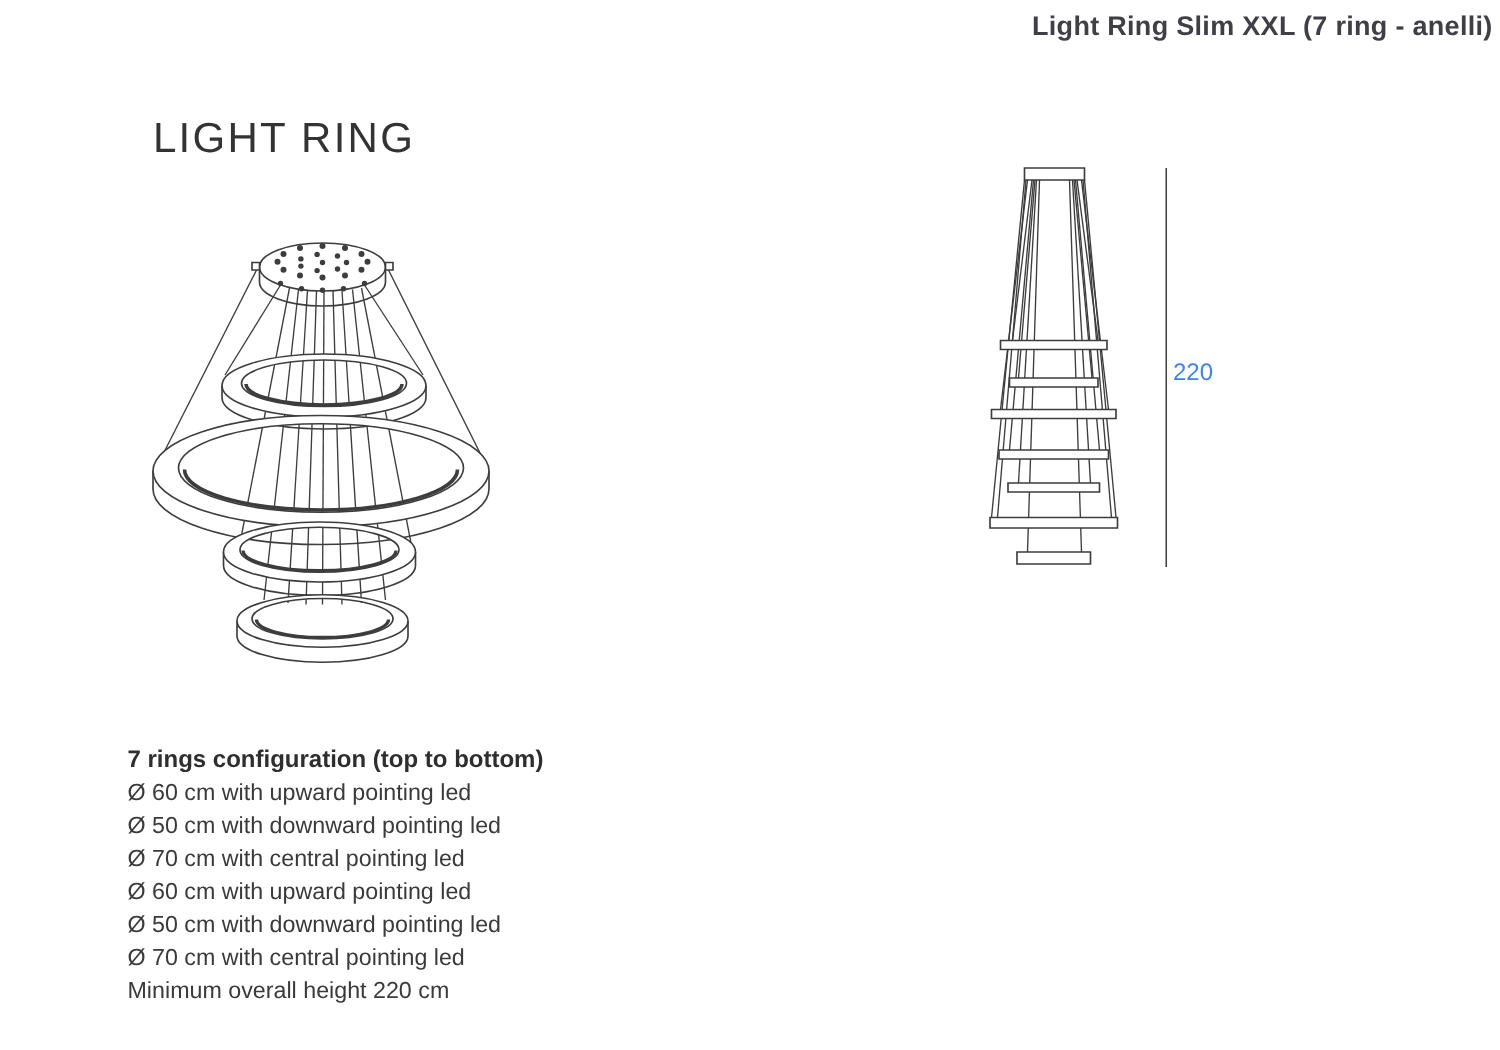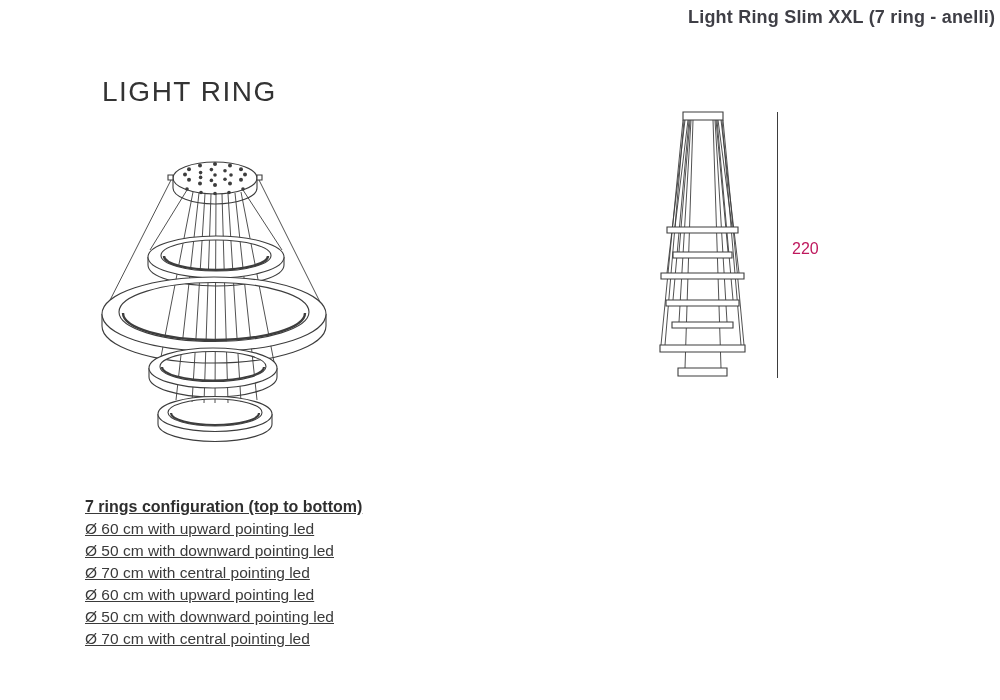--- a/index.html
+++ b/index.html
@@ -15,25 +15,25 @@
     font-size: 28px; font-weight: 400; letter-spacing: 1.5px; color: #333333; text-align: center;
   }
   .perspective-wrap { position: absolute; left: 88px; top: 148px; width: 255px; height: 315px; }
   .sideview-wrap   { position: absolute; left: 648px; top: 104px; width: 110px; height: 280px; }
   .dim-line {
     position: absolute; left: 777px; top: 112px; width: 1px; height: 266px;
     background: #3d3d3d;
   }
   .dim-label {
     position: absolute; left: 782px; top: 240px;
-    font-size: 16px; color: #be185d; margin-left: 10px;
+    font-size: 16px; color: #3b82f6;
   }
   .specs {
     position: absolute; left: 85px; top: 496px;
-    font-size: 15.5px; line-height: 22px; color: #3a3a3a; text-decoration: underline;
+    font-size: 15.5px; line-height: 22px; color: #3a3a3a;
   }
   .specs-heading { font-weight: 700; font-size: 16px; color: #2e2e2e; }
   svg { display: block; }
   svg * { vector-effect: non-scaling-stroke; }
 </style>
 </head>
 <body>
 
 <div>
 
@@ -170,15 +170,16 @@
   <div class="dim-label">220</div>
 
   <div class="specs">
     <div class="specs-heading">7 rings configuration (top to bottom)</div>
     <div class="spec-line">Ø 60 cm with upward pointing led</div>
     <div class="spec-line">Ø 50 cm with downward pointing led</div>
     <div class="spec-line">Ø 70 cm with central pointing led</div>
     <div class="spec-line">Ø 60 cm with upward pointing led</div>
     <div class="spec-line">Ø 50 cm with downward pointing led</div>
     <div class="spec-line">Ø 70 cm with central pointing led</div>
+    <div class="spec-line">Minimum overall height 220 cm</div>
   </div>
 
 </div>
 
 </body></html>

